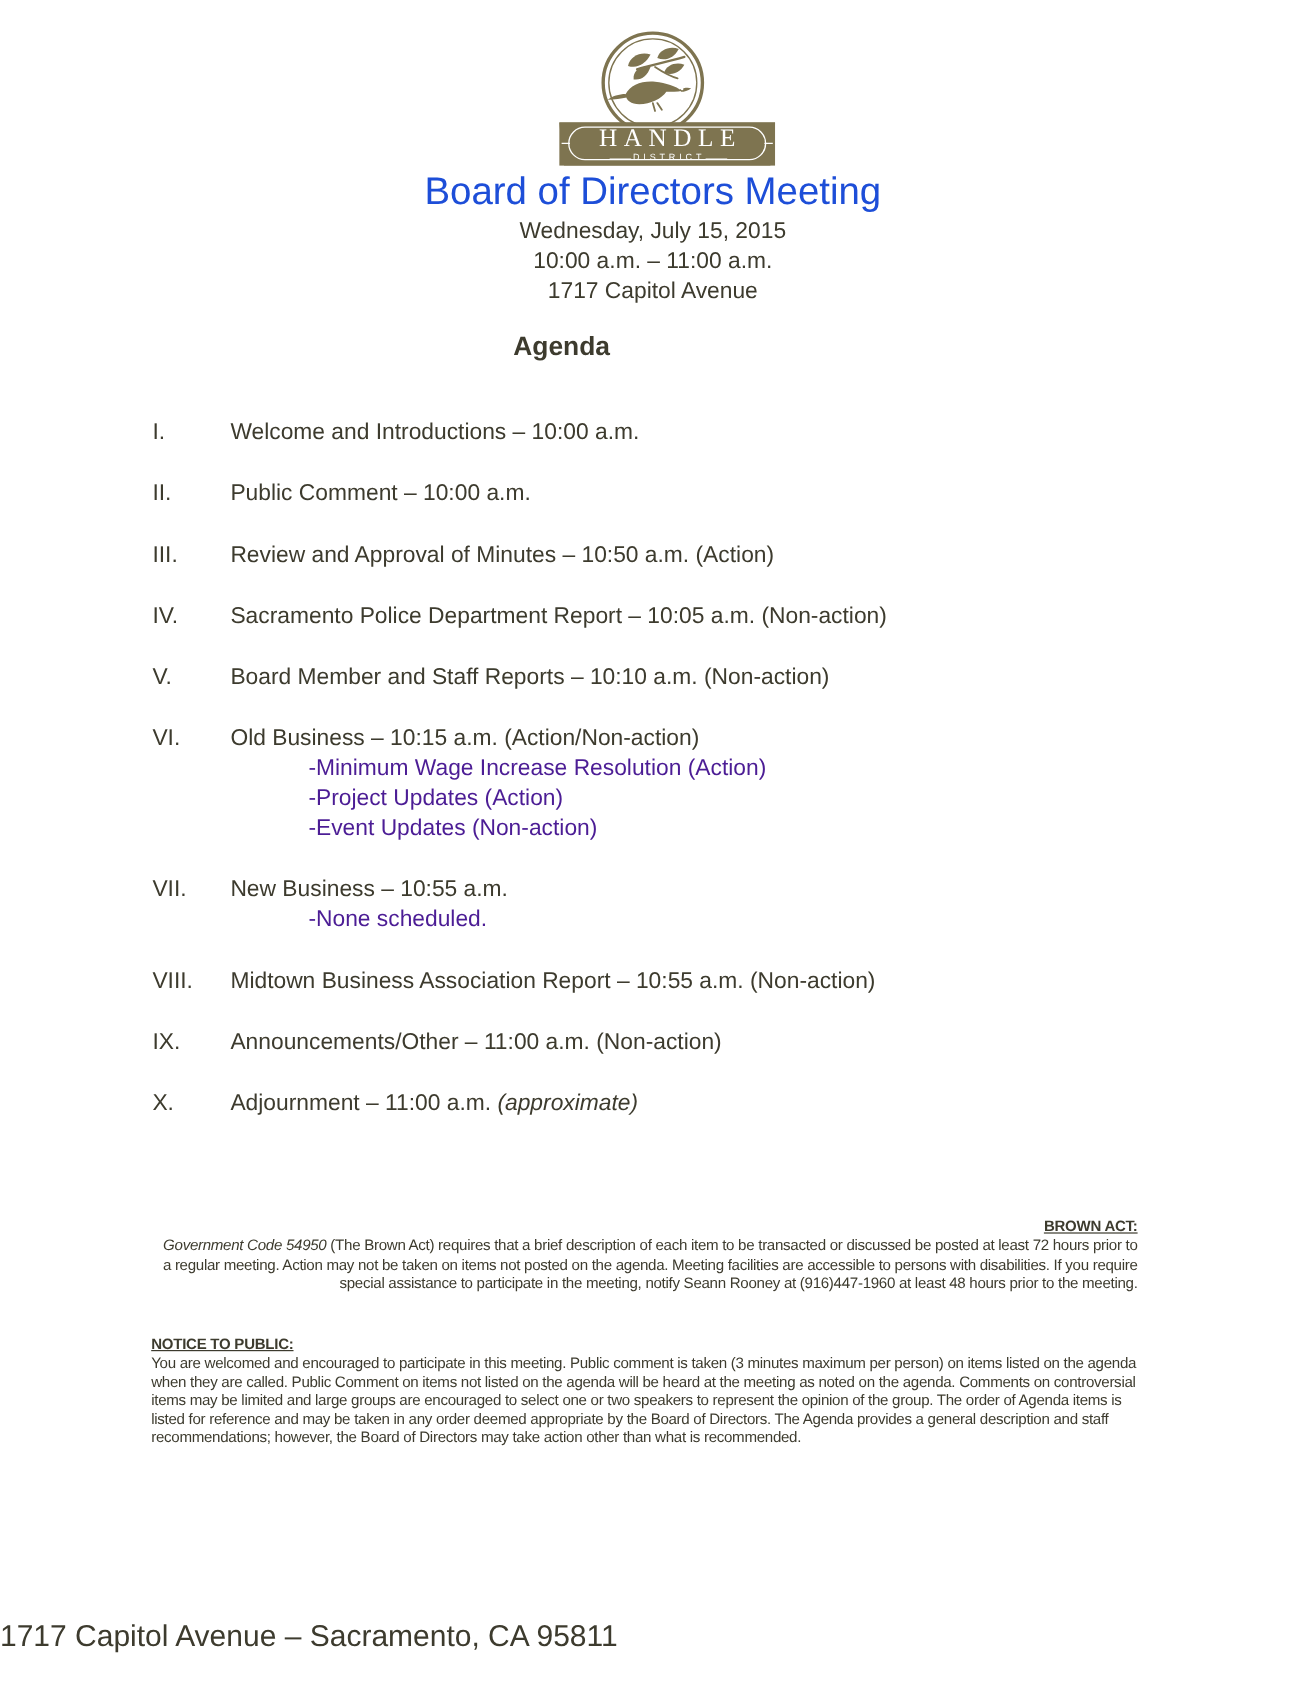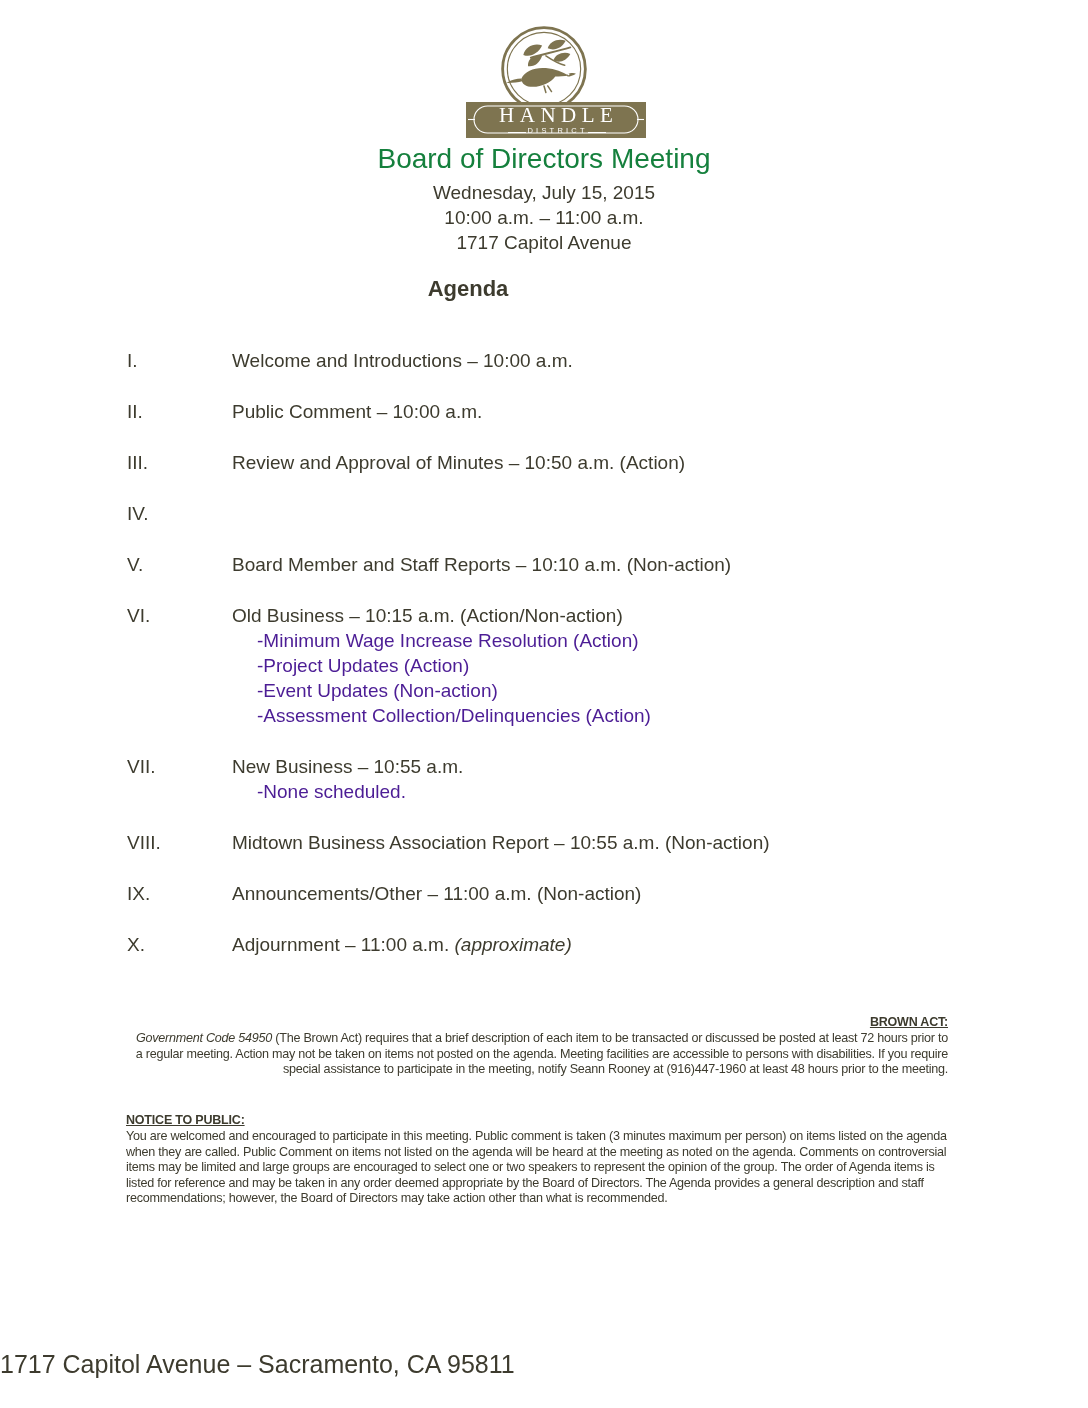--- a/index.html
+++ b/index.html
@@ -75,25 +75,25 @@
 
   
   .header {
     position: absolute;
     top: 140px;
     left: 0;
     width: 1088px;
     text-align: center;
   }
   .doc-title {
-    font-size: 28px;
+    font-size: 32px;
     line-height: 38px;
     font-weight: normal;
     margin: 0 0 2px 0;
-    color: #15803d;
+    color: #1d4ed8;
   }
   .header-line {
     font-size: 19px;
     line-height: 25px;
     color: #3d3b2e;
   }
   .agenda-heading {
     position: absolute;
     top: 276px;
     left: 0;
@@ -125,21 +125,20 @@
     width: 65px;
     flex: 0 0 65px;
     font-size: 19px;
     line-height: 25px;
     color: #3d3b2e;
   }
   .agenda-text {
     font-size: 19px;
     line-height: 25px;
     color: #3d3b2e;
-    margin-left: 40px;
   }
   .agenda-text .ital { font-style: italic; }
   .subitems {
     margin-top: 0px;
     padding-left: 130px;
   }
   .subitem {
     font-size: 19px;
     line-height: 25px;
     color: #4c1d95;
@@ -254,40 +253,40 @@
     <div class="agenda-item">
       <div class="agenda-row">
         <div class="agenda-num">III.</div>
         <div class="agenda-text">Review and Approval of Minutes – 10:50 a.m. (Action)</div>
       </div>
     </div>
 
     <div class="agenda-item">
       <div class="agenda-row">
         <div class="agenda-num">IV.</div>
+        <div class="agenda-text">Sacramento Police Department Report – 10:05 a.m. (Non-action)</div>
       </div>
     </div>
 
     <div class="agenda-item">
       <div class="agenda-row">
         <div class="agenda-num">V.</div>
         <div class="agenda-text">Board Member and Staff Reports – 10:10 a.m. (Non-action)</div>
       </div>
     </div>
 
     <div class="agenda-item">
       <div class="agenda-row">
         <div class="agenda-num">VI.</div>
         <div class="agenda-text">Old Business – 10:15 a.m. (Action/Non-action)</div>
       </div>
       <div class="subitems">
         <div class="subitem">-Minimum Wage Increase Resolution (Action)</div>
         <div class="subitem">-Project Updates (Action)</div>
         <div class="subitem">-Event Updates (Non-action)</div>
-        <div class="subitem">-Assessment Collection/Delinquencies (Action)</div>
       </div>
     </div>
 
     <div class="agenda-item">
       <div class="agenda-row">
         <div class="agenda-num">VII.</div>
         <div class="agenda-text">New Business – 10:55 a.m.</div>
       </div>
       <div class="subitems">
         <div class="subitem">-None scheduled.</div>

